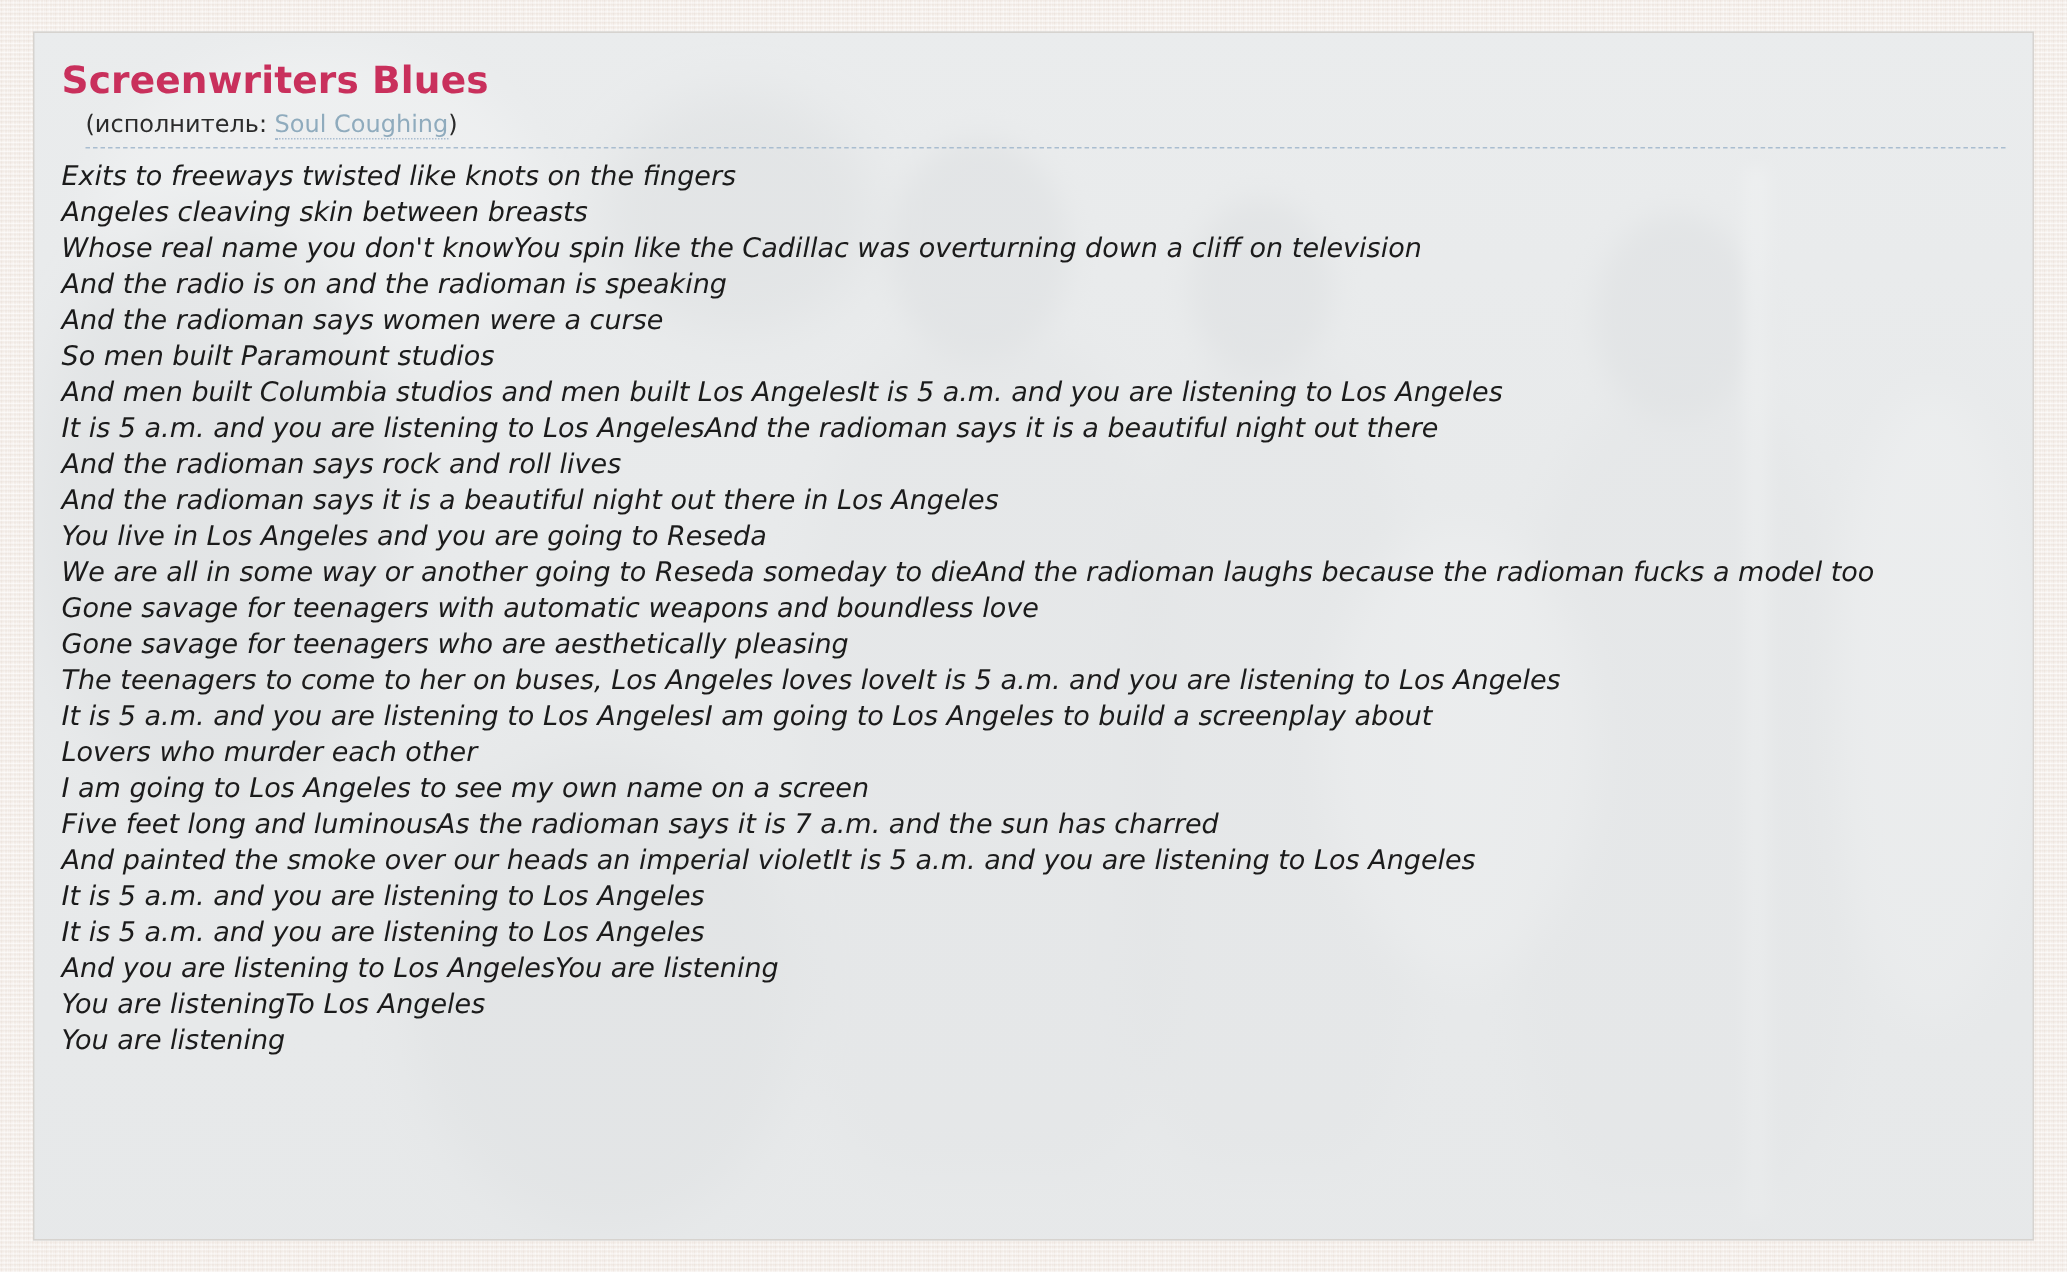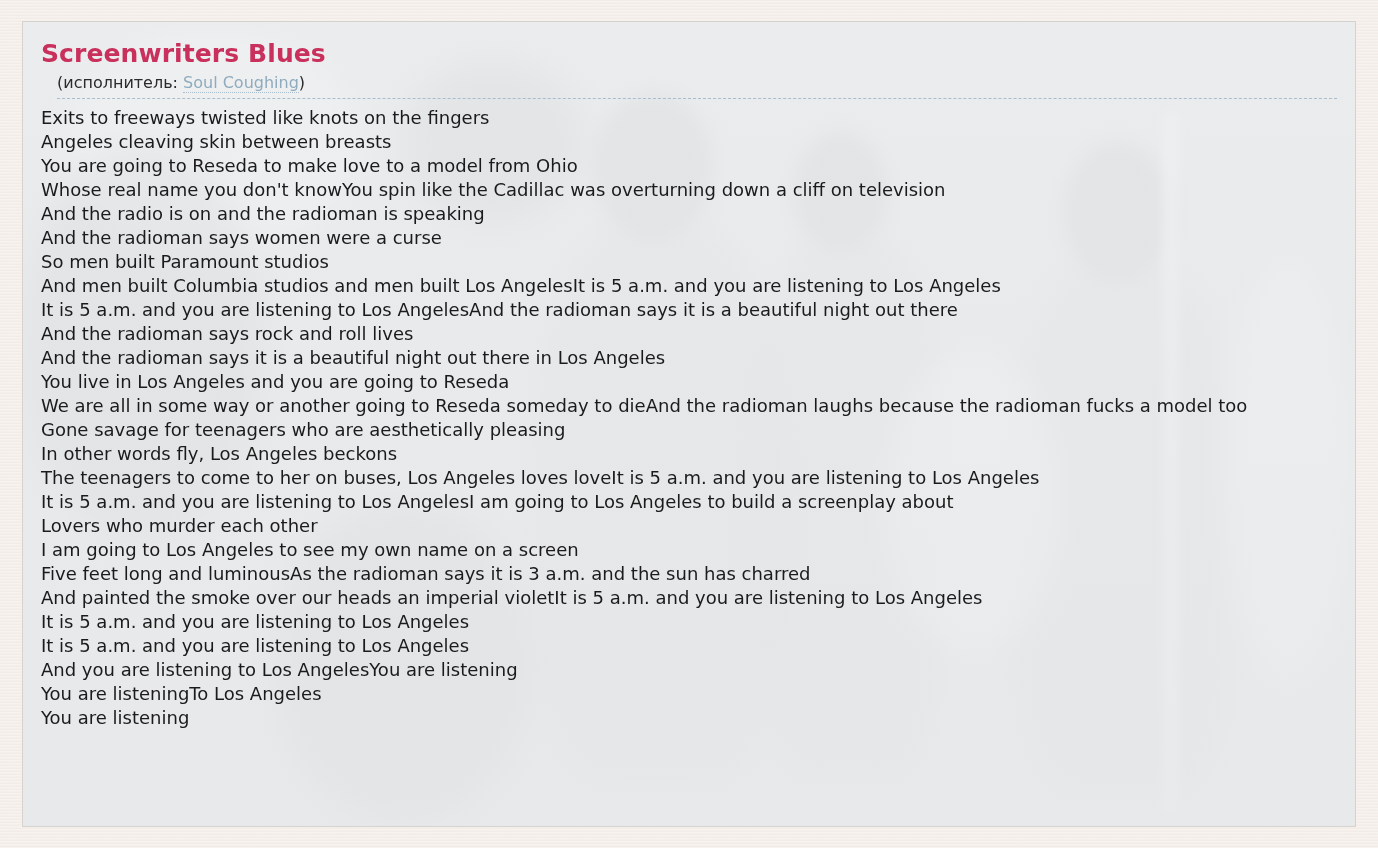--- a/index.html
+++ b/index.html
@@ -98,20 +98,21 @@
 
   
   #lyrics-body {
     position: relative;
     z-index: 3;
     padding: 7px 0 0 18px;
     font-size: 18px;
     line-height: 24px;
     color: #1b1b1b;
     white-space: nowrap;
+    font-style: italic;
   }
   .lyric-line {
     white-space: pre;
     height: 24px;
   }
 </style>
 </head>
 <body>
 
 <div id="page-frame">
@@ -136,38 +137,37 @@
     </div>
 
     <div id="song-header">
       <div id="song-title">Screenwriters Blues</div>
       <div id="artist-line"><span>(исполнитель: </span><span id="artist-link">Soul Coughing</span><span>)</span></div>
     </div>
 
     <div id="lyrics-body">
       <div class="lyric-line">Exits to freeways twisted like knots on the fingers</div>
       <div class="lyric-line">Angeles cleaving skin between breasts</div>
-      <div class="lyric-line">You are going to Reseda to make love to a model from Ohio</div>
       <div class="lyric-line">Whose real name you don't knowYou spin like the Cadillac was overturning down a cliff on television</div>
       <div class="lyric-line">And the radio is on and the radioman is speaking</div>
       <div class="lyric-line">And the radioman says women were a curse</div>
       <div class="lyric-line">So men built Paramount studios</div>
       <div class="lyric-line">And men built Columbia studios and men built Los AngelesIt is 5 a.m. and you are listening to Los Angeles</div>
       <div class="lyric-line">It is 5 a.m. and you are listening to Los AngelesAnd the radioman says it is a beautiful night out there</div>
       <div class="lyric-line">And the radioman says rock and roll lives</div>
       <div class="lyric-line">And the radioman says it is a beautiful night out there in Los Angeles</div>
       <div class="lyric-line">You live in Los Angeles and you are going to Reseda</div>
       <div class="lyric-line">We are all in some way or another going to Reseda someday to dieAnd the radioman laughs because the radioman fucks a model too</div>
+      <div class="lyric-line">Gone savage for teenagers with automatic weapons and boundless love</div>
       <div class="lyric-line">Gone savage for teenagers who are aesthetically pleasing</div>
-      <div class="lyric-line">In other words fly, Los Angeles beckons</div>
       <div class="lyric-line">The teenagers to come to her on buses, Los Angeles loves loveIt is 5 a.m. and you are listening to Los Angeles</div>
       <div class="lyric-line">It is 5 a.m. and you are listening to Los AngelesI am going to Los Angeles to build a screenplay about</div>
       <div class="lyric-line">Lovers who murder each other</div>
       <div class="lyric-line">I am going to Los Angeles to see my own name on a screen</div>
-      <div class="lyric-line">Five feet long and luminousAs the radioman says it is 3 a.m. and the sun has charred</div>
+      <div class="lyric-line">Five feet long and luminousAs the radioman says it is 7 a.m. and the sun has charred</div>
       <div class="lyric-line">And painted the smoke over our heads an imperial violetIt is 5 a.m. and you are listening to Los Angeles</div>
       <div class="lyric-line">It is 5 a.m. and you are listening to Los Angeles</div>
       <div class="lyric-line">It is 5 a.m. and you are listening to Los Angeles</div>
       <div class="lyric-line">And you are listening to Los AngelesYou are listening</div>
       <div class="lyric-line">You are listeningTo Los Angeles</div>
       <div class="lyric-line">You are listening</div>
     </div>
 
   </div>
 </div>

